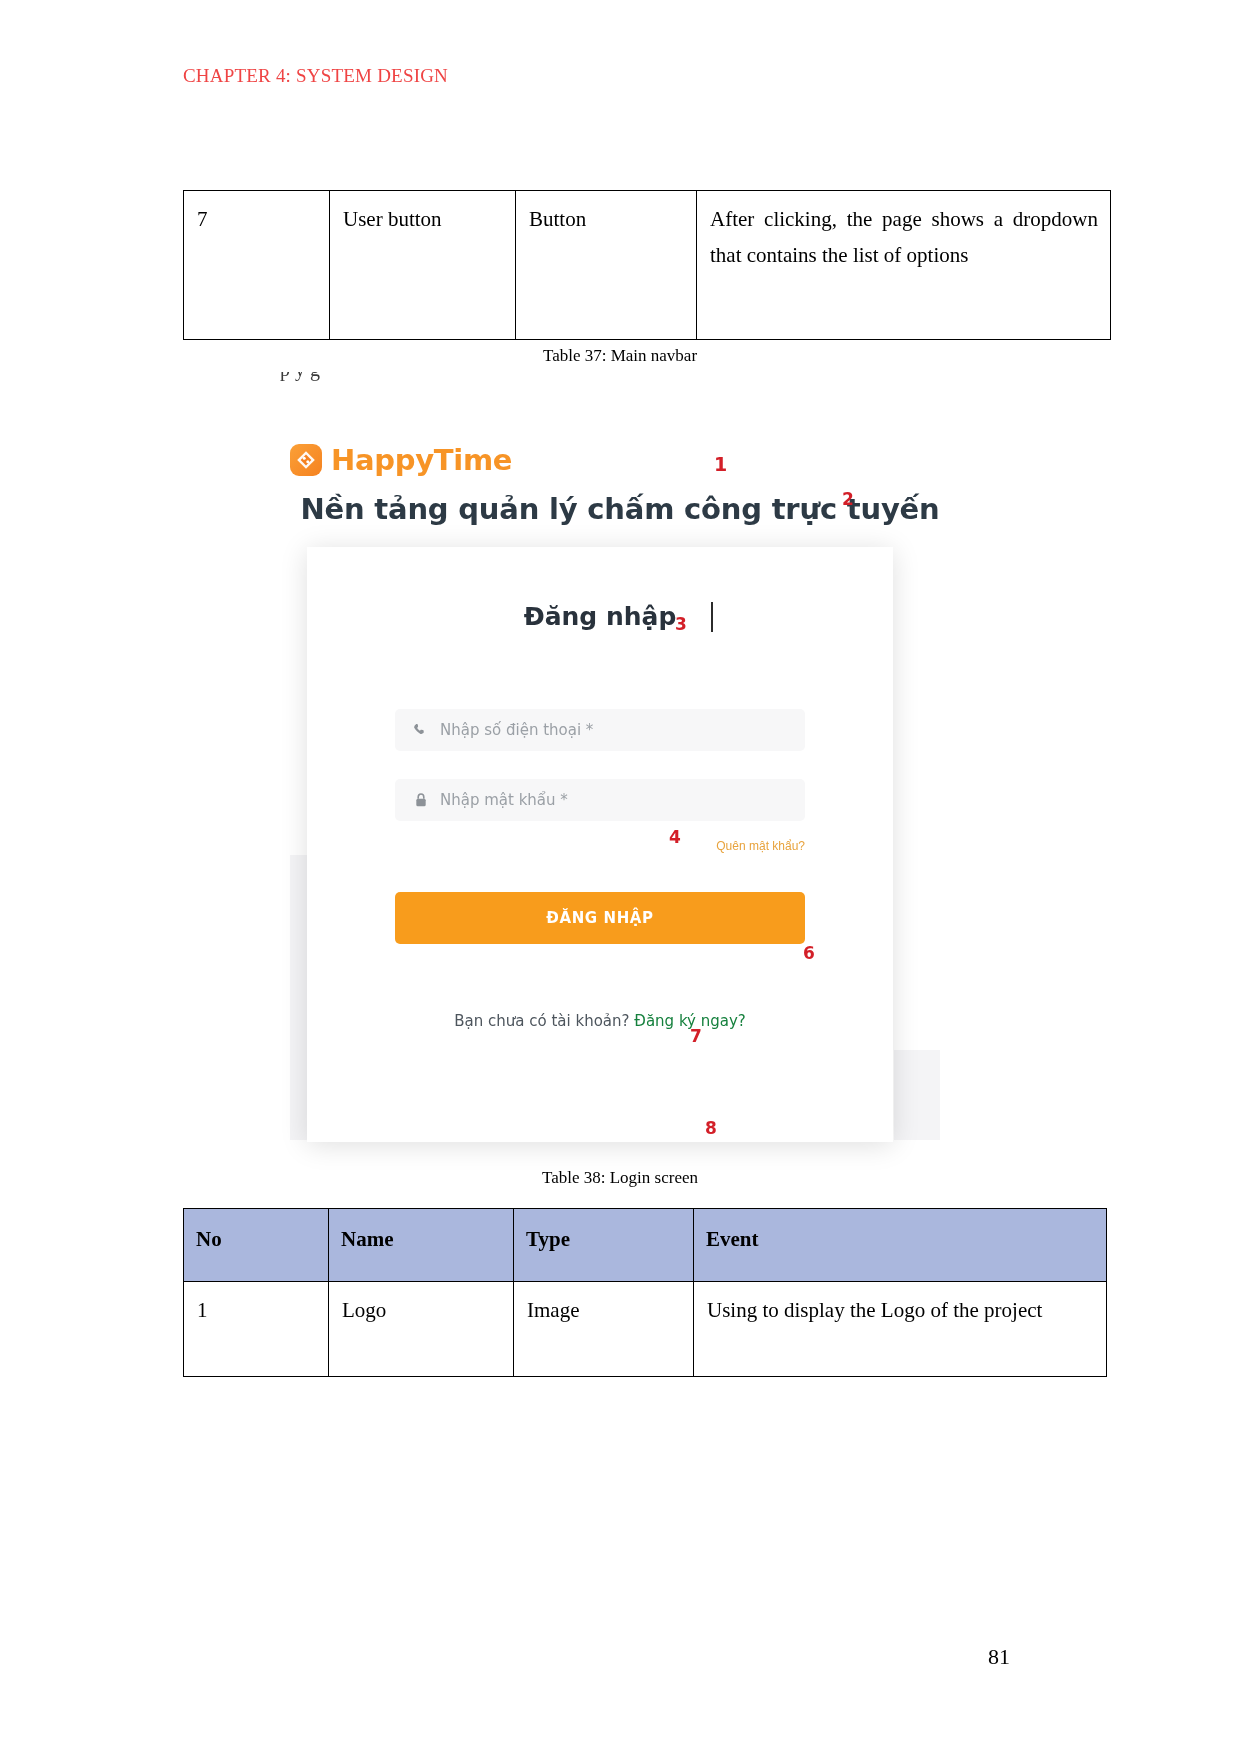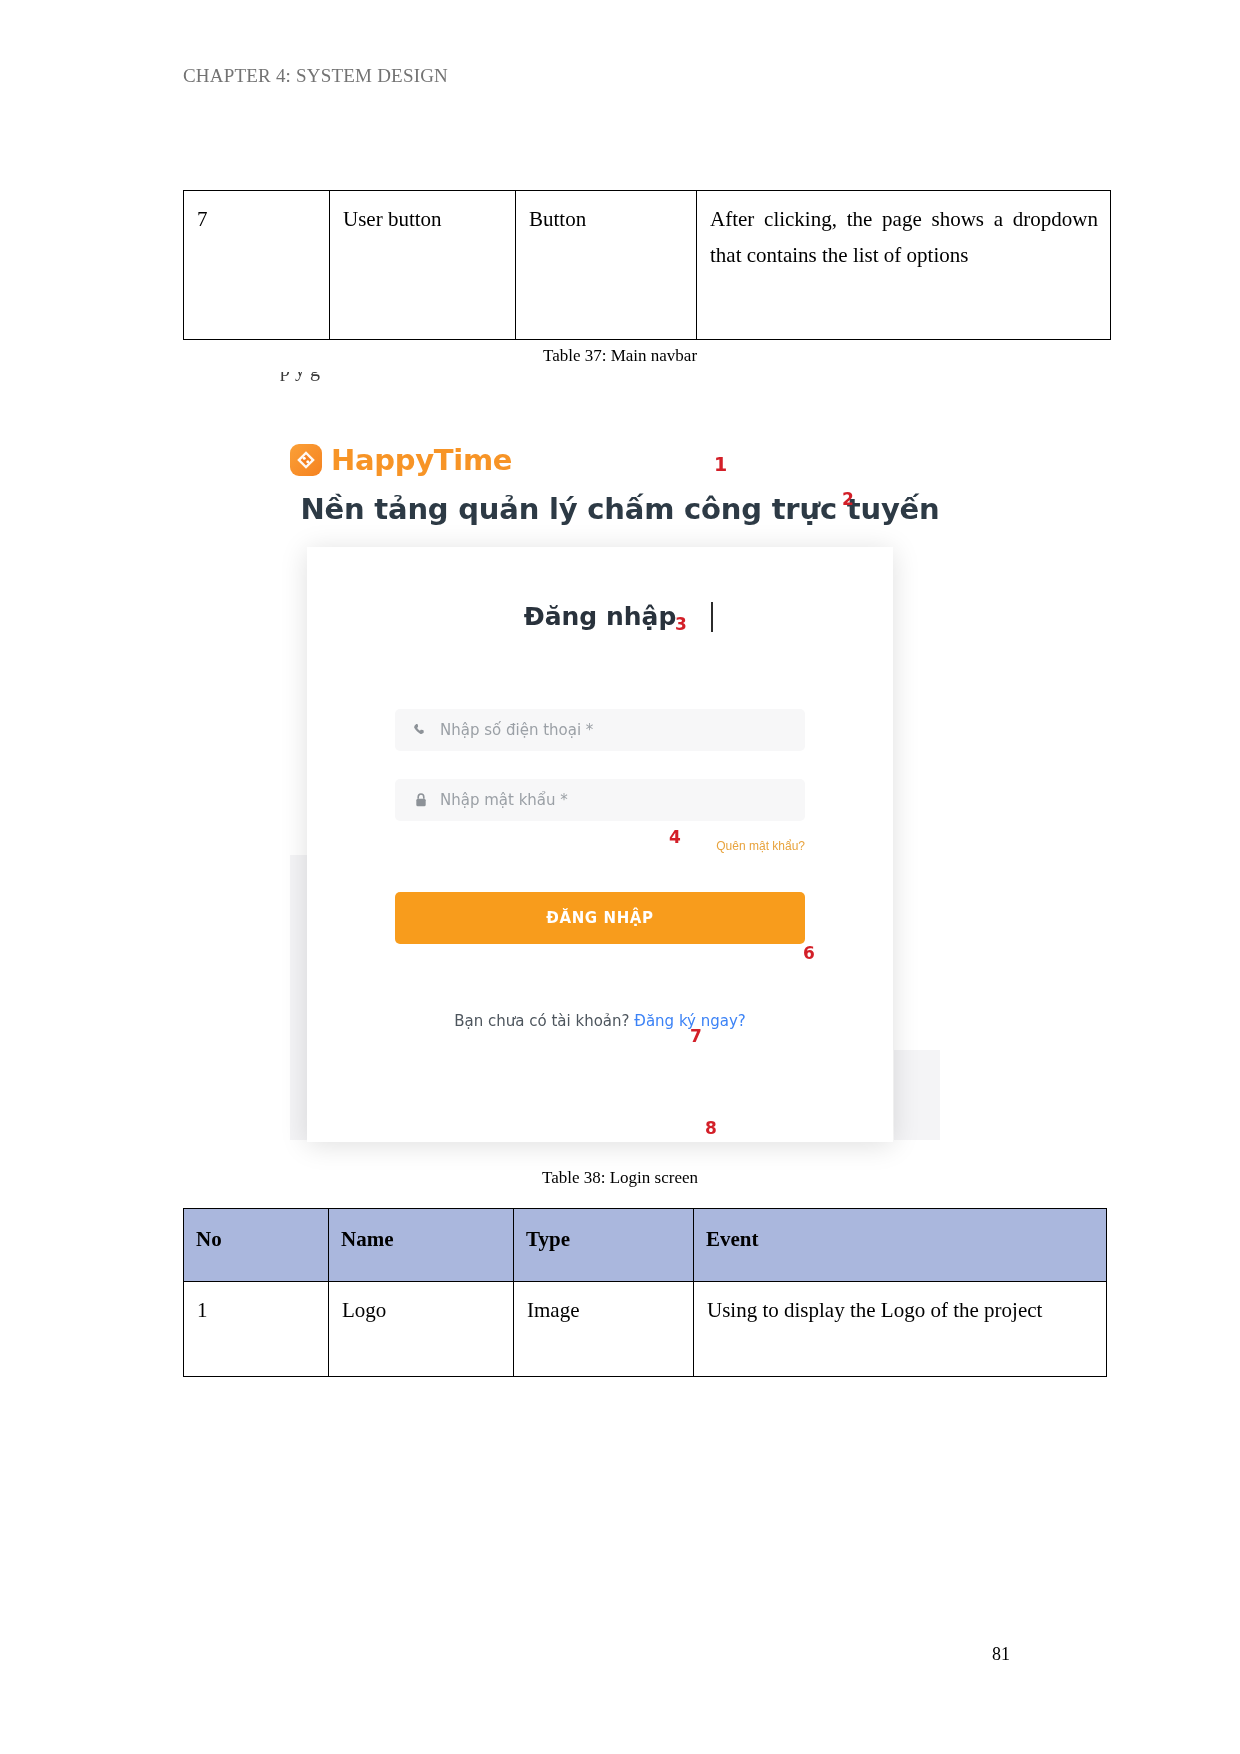--- a/index.html
+++ b/index.html
@@ -17,21 +17,21 @@
   }
 
   
   .page-header {
     position: absolute;
     left: 183px;
     top: 65px;
     font-family: "Liberation Serif", serif;
     font-size: 19px;
     letter-spacing: 0.2px;
-    color: #737373;
+    color: #ef4444;
     white-space: nowrap;
   }
 
   
   .doc-table {
     position: absolute;
     border-collapse: collapse;
     table-layout: fixed;
     font-family: "Liberation Serif", serif;
     font-size: 21px;
@@ -229,21 +229,21 @@
   .signup-row {
     position: absolute;
     left: 0;
     top: 465px;
     width: 586px;
     text-align: center;
     font-size: 15px;
     color: #4d555d;
     font-family: "DejaVu Sans", sans-serif;
   }
-  .signup-row .link { color: #3b82f6; }
+  .signup-row .link { color: #15803d; }
 
   
   .marker {
     position: absolute;
     color: #d31f28;
     font-weight: bold;
     font-size: 19px;
     font-family: "DejaVu Sans", sans-serif;
     line-height: 1;
   }
@@ -257,21 +257,21 @@
   #marker-8 { left: 398px; top: 573px; font-size: 17px; }
 
   
   .page-number {
     position: absolute;
     left: 0;
     top: 1644px;
     width: 1010px;
     text-align: right;
     font-family: "Liberation Serif", serif;
-    font-size: 18px;
+    font-size: 22px;
     color: #000;
   }
 </style>
 </head>
 <body>
 
 <div class="page-header">CHAPTER 4: SYSTEM DESIGN</div>
 
 <table class="doc-table" id="table-top">
   <tbody>

